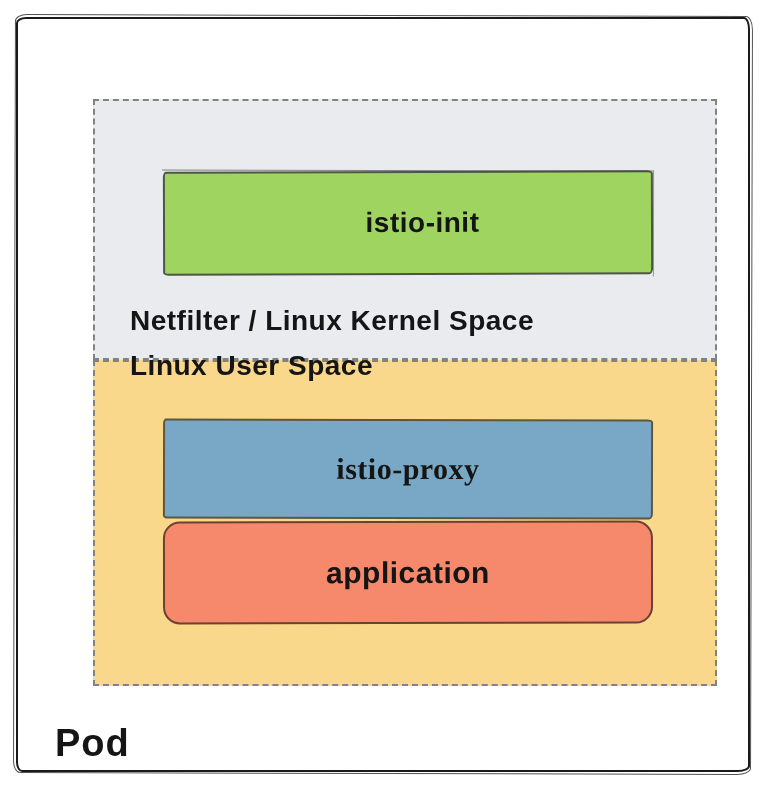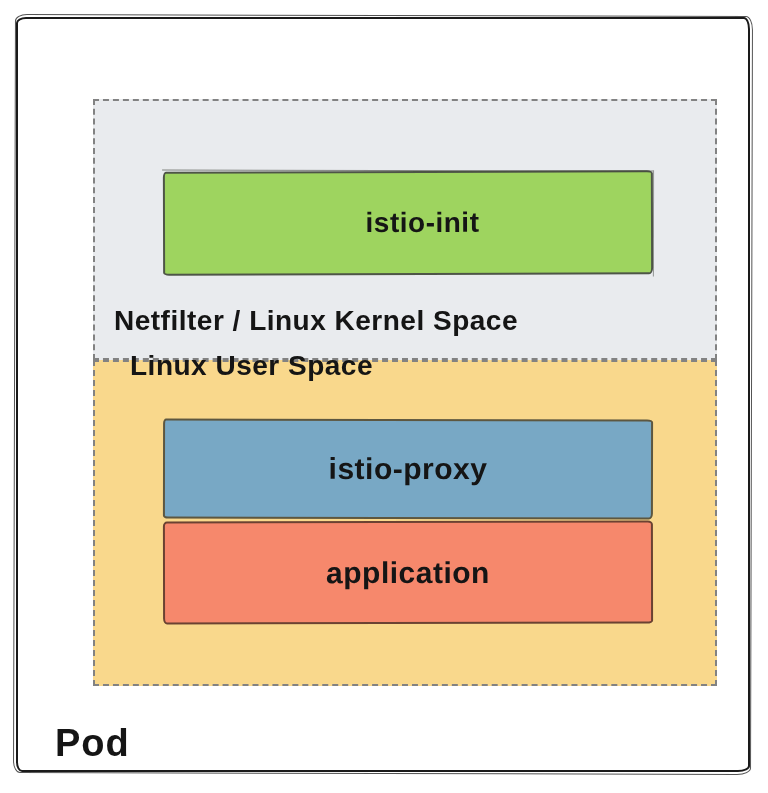--- a/index.html
+++ b/index.html
@@ -117,21 +117,21 @@
   }
   
   .region-label {
     position: absolute;
     font-weight: bold;
     font-size: 28px;
     letter-spacing: 0.5px;
     white-space: nowrap;
   }
   .kernel-label {
-    left: 96px;
+    left: 112px;
     top: 286px;
     text-align: right;
   }
   .user-label {
     left: 112px;
     top: 331px;
   }
   .pod-label {
     position: absolute;
     left: 37px;
@@ -152,23 +152,23 @@
     <div class="region user-region" style="background-color: rgb(249, 216, 140);"></div>
 
     <div class="node-box istio-init-box" style="background-color: rgb(158, 212, 95);">
       <div class="node-title">istio-init</div>
     </div>
 
     <div class="region-label kernel-label">Netfilter / Linux Kernel Space</div>
 
     <div class="region-label user-label">Linux User Space</div>
 
-    <div class="node-box istio-proxy-box" style="background-color: rgb(120, 168, 197);">
+    <div class="node-box istio-proxy-box" style="background-color: rgb(120, 168, 197); font-family: Liberation Serif, serif;">
       <span>istio-proxy</span>
     </div>
 
-    <div class="node-box application-box" style="background-color: rgb(246, 136, 108);">
+    <div class="node-box application-box" style="background-color: rgb(246, 136, 108); border-radius: 17px;">
       <span>application</span>
     </div>
 
     <div class="pod-label">Pod</div>
   </div>
 </div>
 
 </body></html>

